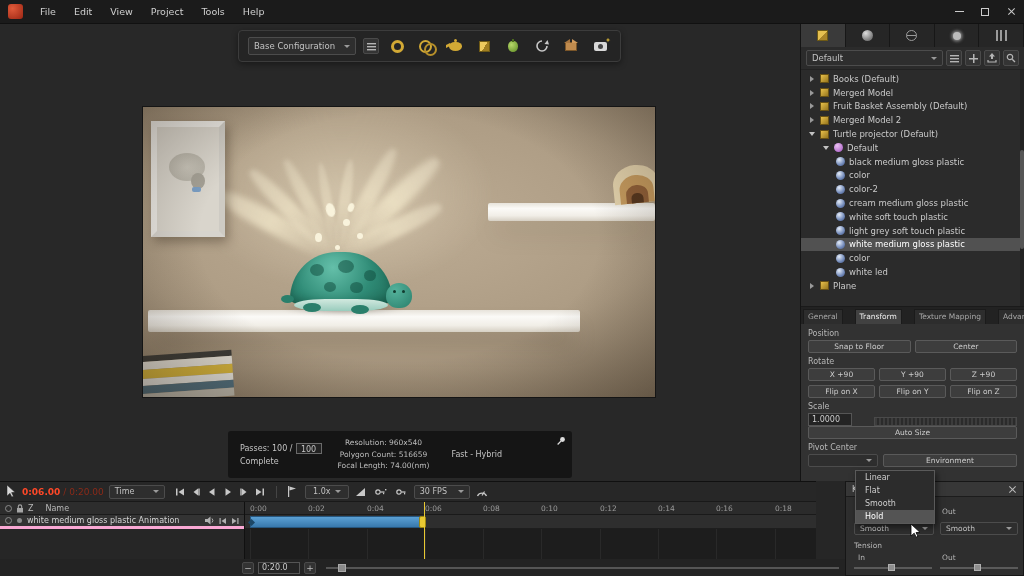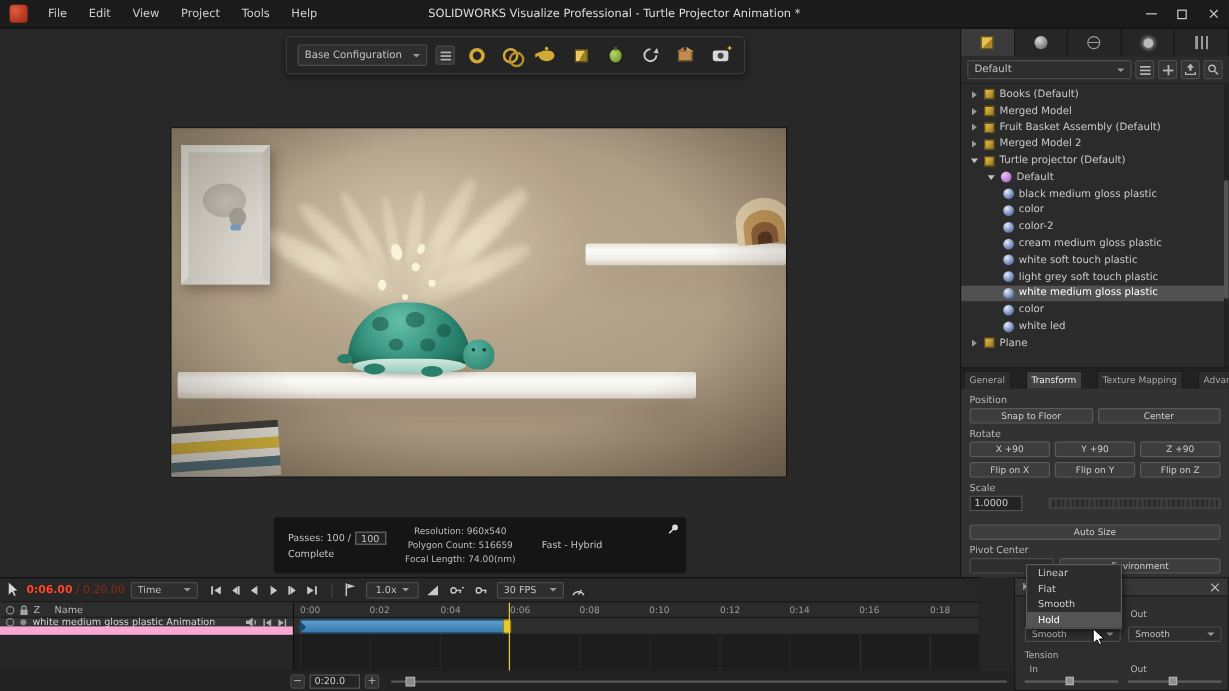--- a/index.html
+++ b/index.html
@@ -105,40 +105,40 @@
 .ic-palette{width:9px;height:9px;flex:none;border-radius:50%;background:radial-gradient(circle at 35% 30%,#ecc2f2,#a050c0);}
 .sbar{position:absolute;right:0;top:0;width:4px;height:100%;background:#222;}
 .sbar-thumb{position:absolute;right:0;top:34%;width:4px;height:42%;background:#555;border-radius:2px;}
 .ptabs{display:flex;align-items:flex-end;height:18px;background:#222;border-top:1px solid #1a1a1a;flex:none;padding-left:2px;gap:12px;}
 .ptab{font-size:7.5px;padding:2px 4px 3px;background:#2d2d2d;border:1px solid #1b1b1b;border-bottom:none;color:#a8a8a8;white-space:nowrap;}
 .ptab.active{background:#414141;color:#eee;margin-top:16px;}
 .props{padding:3px 7px 0;font-size:8px;background:#323232;flex:1;}
 .sec-label{color:#b8b8b8;margin:2px 0 2px;}
 .btn-row{display:flex;gap:4px;margin-bottom:4px;}
 .tbtn{flex:1;height:13px;background:#3d3d3d;border:1px solid #5a5a5a;color:#cecece;font-size:7.5px;display:flex;align-items:center;justify-content:center;border-radius:2px;white-space:nowrap;}
-.scale-row{display:flex;gap:22px;margin-bottom:11px;align-items:center;}
+.scale-row{display:flex;gap:22px;margin-bottom:0;align-items:flex-end;}
 .scale-field{width:44px;height:13px;background:#242424;border:1px solid #555;padding:0 3px;display:flex;align-items:center;color:#ccc;}
 .scale-slider{flex:1;height:9px;border:1px solid #4a4a4a;background:repeating-linear-gradient(90deg,#3c3c3c 0 2px,#2b2b2b 2px 4px);}
 .pivot-row{display:flex;gap:5px;align-items:center;}
 .pivot-sel{width:70px;height:13px;font-size:7.5px;}
 
 
 .timeline{position:absolute;left:0;top:481px;width:816px;height:95px;background:#232323;border-top:1px solid #101010;z-index:30;}
 .tl-toolbar{height:20px;display:flex;align-items:center;gap:5px;padding:0 6px;background:#272727;border-bottom:1px solid #191919;}
 .time-red{font-size:9px;font-weight:bold;color:#ff4828;display:flex;gap:3px;white-space:nowrap;}
 .time-red .total{color:#8c2a18;font-weight:normal;}
 .tl-sel{height:14px;font-size:8px;}
 .w56{width:56px;}.w44{width:44px;justify-content:center;}
 .transport{display:flex;gap:1px;margin-left:3px;}
 .tr-btn{width:15px;height:14px;display:flex;align-items:center;justify-content:center;border-radius:2px;}
 .vsep{width:1px;height:12px;background:#454545;margin:0 3px;}
 .tl-body{position:absolute;top:20px;left:0;right:0;bottom:17px;display:flex;}
 .track-list{width:245px;flex:none;background:#262626;border-right:1px solid #101010;}
 .track-head{height:13px;display:flex;align-items:center;gap:4px;padding:0 5px;font-size:8px;background:#2d2d2d;border-bottom:1px solid #1b1b1b;color:#b8b8b8;}
-.track-row{height:14px;display:flex;align-items:center;gap:4px;padding:0 5px;font-size:8px;background:#333;border-bottom:7px solid #f9a8d4;color:#d5d5d5;}
+.track-row{height:14px;display:flex;align-items:center;gap:4px;padding:0 5px;font-size:8px;background:#333;border-bottom:3px solid #f9a8d4;color:#d5d5d5;}
 .ring{width:7px;height:7px;border-radius:50%;border:1px solid #8a8a8a;flex:none;}
 .dotc{width:5px;height:5px;border-radius:50%;background:#8a8a8a;flex:none;margin:0 1px;}
 .lane{flex:1;position:relative;background:#1d1d1d;background-image:repeating-linear-gradient(90deg,rgba(255,255,255,.05) 0 1px,transparent 1px 58.3px);background-position:5px 0;overflow:hidden;}
 .ruler{position:absolute;top:0;left:0;right:0;height:13px;background:#2b2b2b;border-bottom:1px solid #1a1a1a;font-size:7.5px;color:#9a9a9a;}
 .ruler span{position:absolute;top:2px;}
 .lane-row{position:absolute;left:0;right:0;top:13px;height:14px;background:#2e2e2e;border-bottom:1px solid #1e1e1e;}
 .kf-bar{position:absolute;left:5px;top:14px;width:175px;height:12px;background:linear-gradient(#5ba0d4,#3878ac);border:1px solid #26567e;}
 .kf-start{position:absolute;left:4px;top:18px;width:5px;height:5px;background:#1c4766;transform:rotate(45deg);}
 .kf-end{position:absolute;left:174px;top:14px;width:7px;height:12px;background:#e8c832;border:1px solid #9c860f;border-radius:2px;}
 .playhead{position:absolute;left:179px;top:0;bottom:0;width:1px;background:#e8c832;}
@@ -173,21 +173,20 @@
 <body>
 
 <div class="menubar">
   <div class="app-logo"></div>
   <div class="menu-item">File</div>
   <div class="menu-item">Edit</div>
   <div class="menu-item">View</div>
   <div class="menu-item">Project</div>
   <div class="menu-item">Tools</div>
   <div class="menu-item">Help</div>
-  <div class="win-title">SOLIDWORKS Visualize Professional - Turtle Projector Animation *</div>
   <div class="win-controls">
     <div class="win-btn">
         <span class="s-min"></span>
       </div>
     <div class="win-btn">
         <span class="s-max"></span>
       </div>
     <div class="win-btn">
         <span class="s-close"></span>
       </div>

